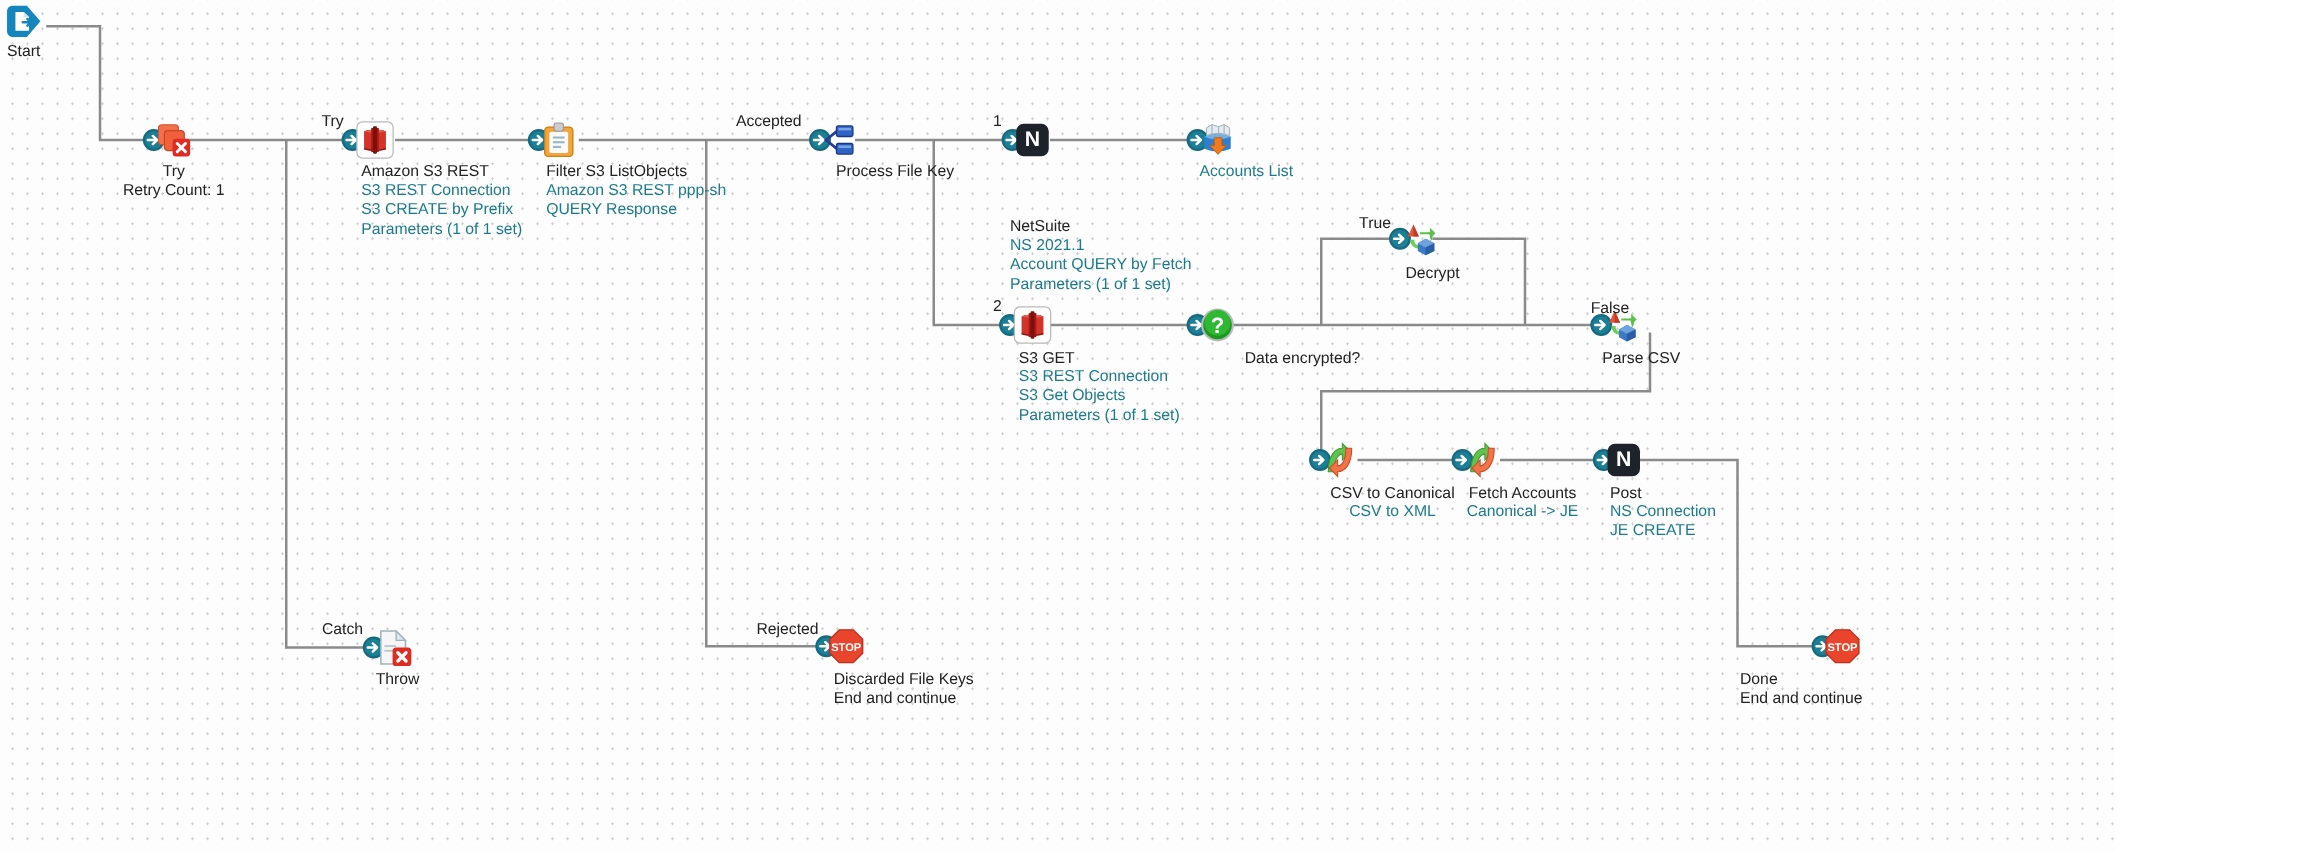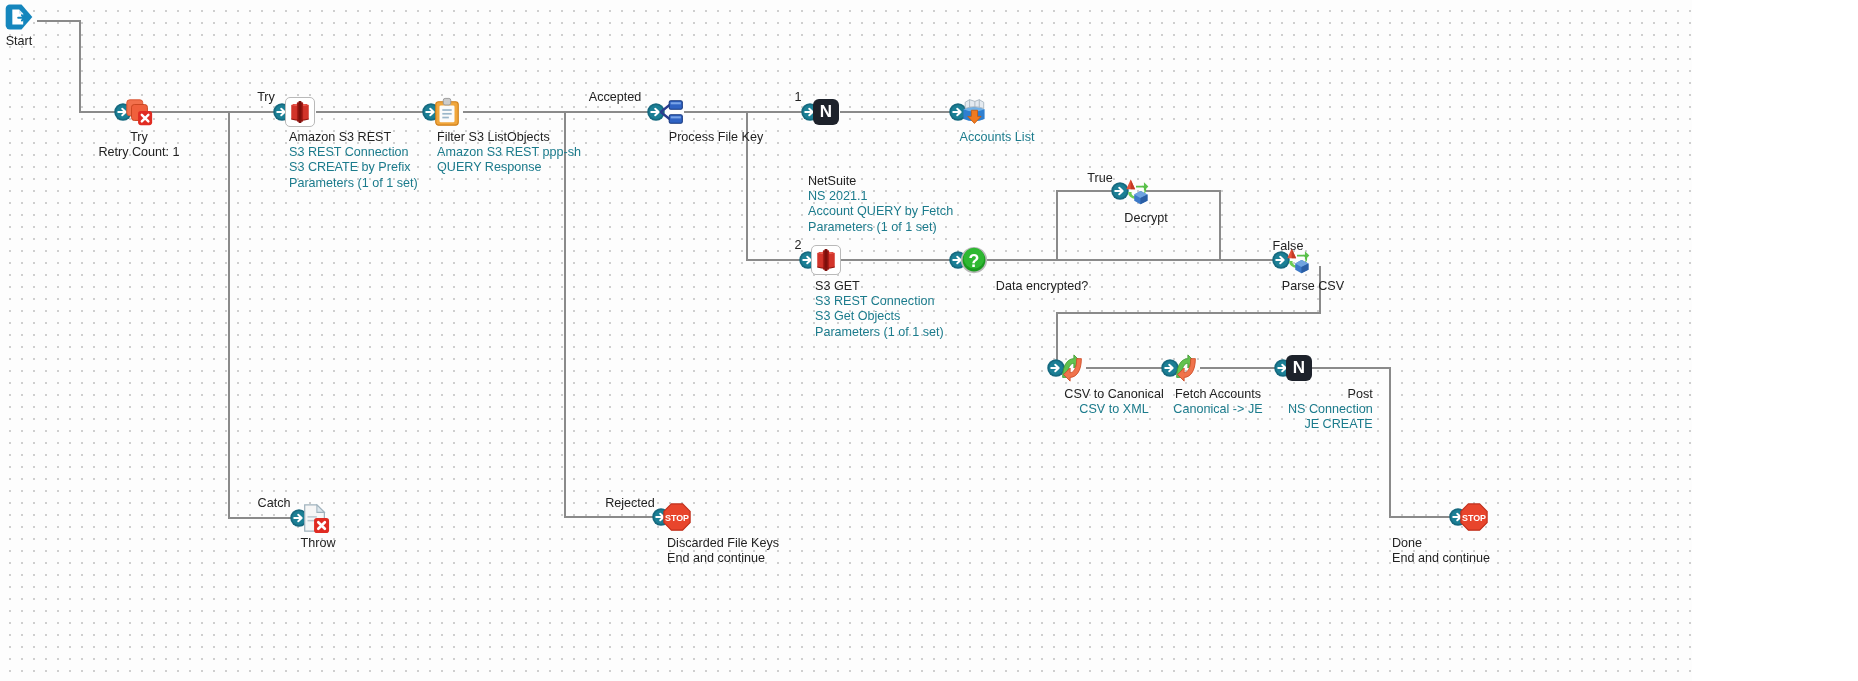--- a/index.html
+++ b/index.html
@@ -388,21 +388,21 @@
         </div>
         <div class="labels" style="left: 1218px; top: 387px;">
           <div class="lbl-title">Fetch Accounts</div>
           <div class="lbl-sub">Canonical -&gt; JE</div>
         </div>
       </div>
       <div class="node" style="left: 0px; top: 0px;">
         <div class="icon-wrap" style="left: 1299px; top: 368px;">
           <div class="ns-badge">N</div>
         </div>
-        <div class="labels left" style="left: 1288px; top: 387px; text-align: right;">
+        <div class="labels left" style="left: 1288px; top: 387px;">
           <div class="lbl-title">Post</div>
           <div class="lbl-sub">NS Connection</div>
           <div class="lbl-sub">JE CREATE</div>
         </div>
       </div>
       <div class="node" style="left: 0px; top: 0px;">
         <div class="icon-wrap" style="left: 315px; top: 518px;">
           <svg width="28" height="28" class="ico">
             <use href="#ico-throw"></use>
           </svg>

